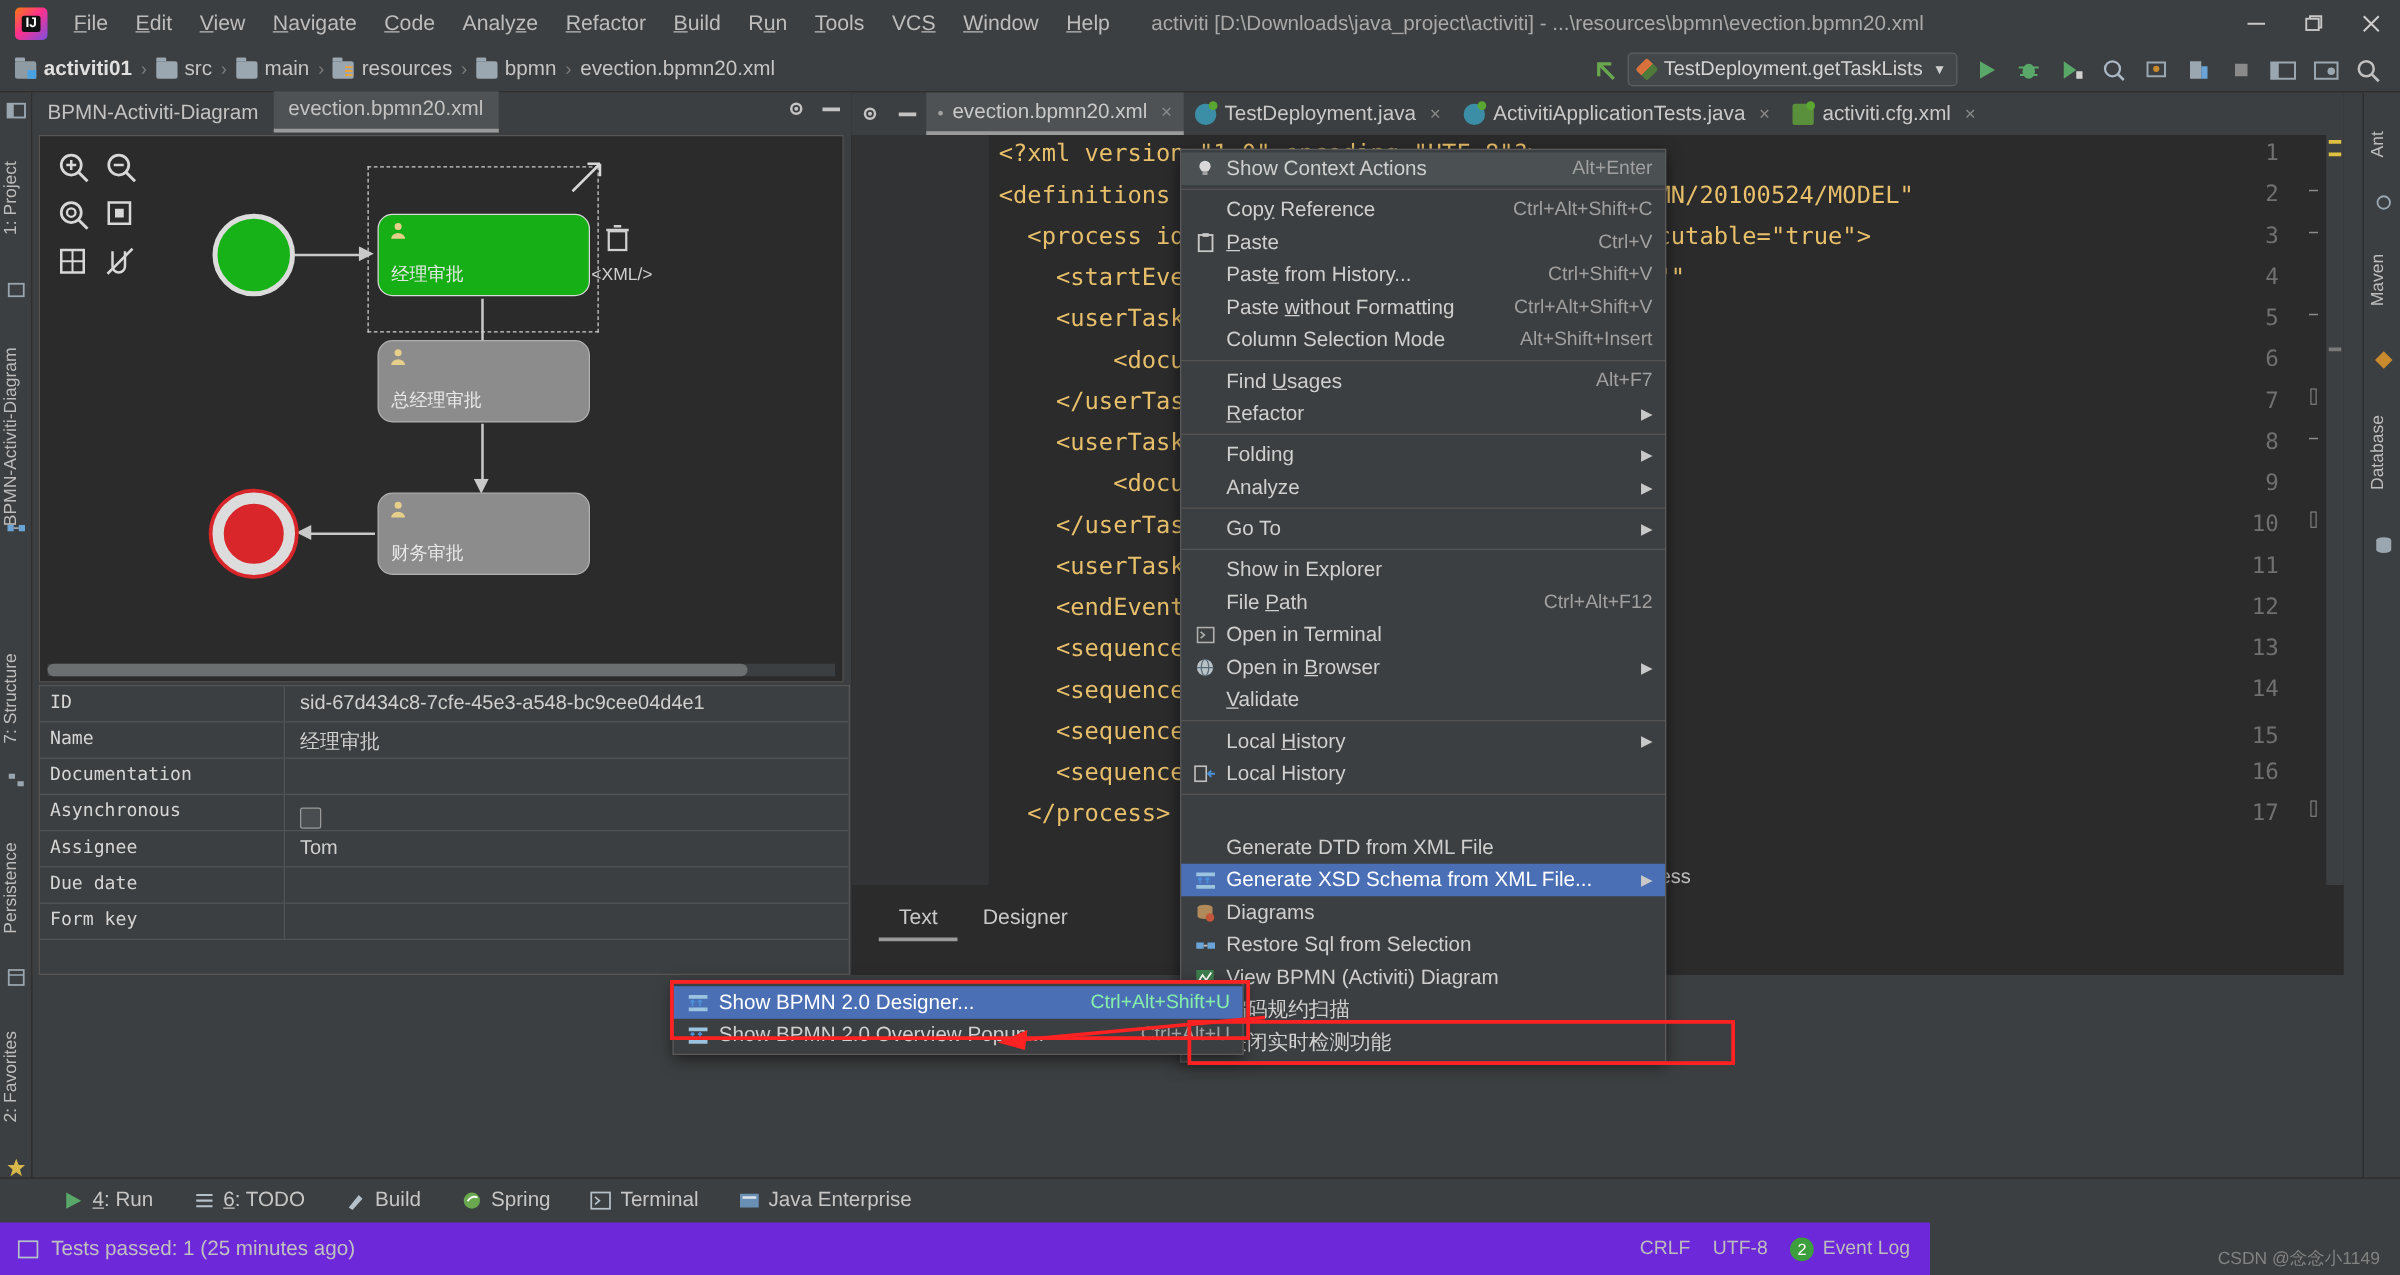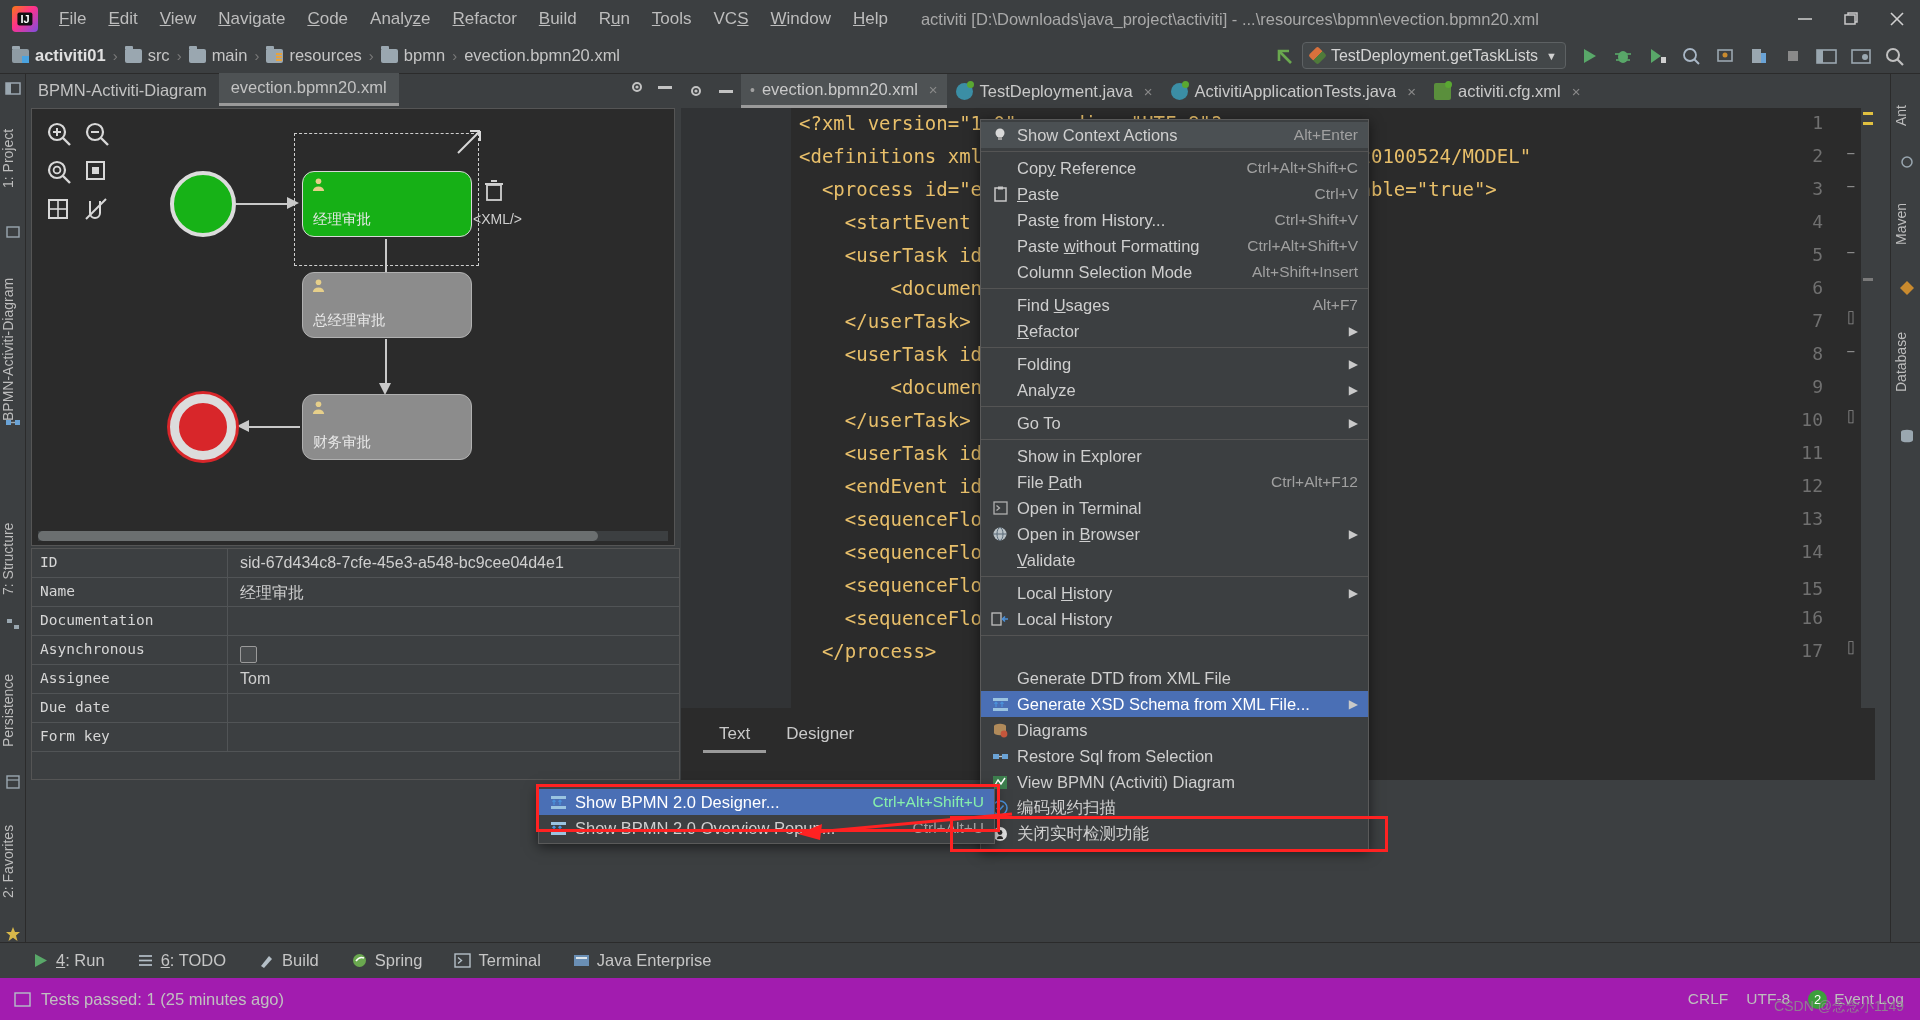--- a/index.html
+++ b/index.html
@@ -126,21 +126,21 @@
   .vtabbtn { padding:6px 16px; font-size:17px; color:#c9c9c9; }
   .vtabbtn.active { border-bottom:3px solid #9a9a9a; }
 
   
   .rstripe { position:absolute; right:0; top:74px; width:30px; height:874px; background:#3c3f41;
     border-left:1px solid #2b2b2b; }
 
   
   .ctxmenu { position:absolute; left:944px; top:119px; width:389px;
     background:#3c3f41; border:1px solid #5a5a5a; box-shadow:0 3px 12px rgba(0,0,0,.55);
-    padding:2px 0; z-index:60;margin-left:36px; }
+    padding:2px 0; z-index:60; }
   .mi { height:26px; display:flex; align-items:center; padding:0 10px 0 8px; font-size:16.5px; color:#cfcfcf; }
   .mi.hover { background:#4b5053; }
   .mi.sel { background:#4a6fb5; color:#ffffff; }
   .mi .ico { width:22px; height:18px; display:flex; align-items:center; justify-content:center; margin-right:6px; flex:0 0 22px;}
   .mi .lbl { flex:1; white-space:nowrap; }
   .mi .lbl u { text-decoration:underline; }
   .mi .acc { color:#a0a0a0; font-size:15.5px; margin-left:14px; white-space:nowrap; }
   .mi.sel .acc { color:#86efac; }
   .mi .sub { margin-left:12px; color:#c9c9c9; font-size:12px; }
   .msep { height:1px; background:#545454; margin:3px 0; }
@@ -150,25 +150,25 @@
     background:#3c3f41; border:1px solid #5a5a5a; box-shadow:0 3px 12px rgba(0,0,0,.55);
     padding:2px 0; z-index:70; }
   .submenu .mi.sel { background:#4a6fb5; }
 
   
   .redbox { position:absolute; border:3px solid #f22; z-index:90; pointer-events:none; }
   .redarrow { position:absolute; z-index:91; }
 
   
   .bottombar { position:absolute; left:0; bottom:42px; width:1920px; height:36px;
-    background:#3c3f41; display:flex; align-items:center; padding-left:16px; gap:0; border-top:1px solid #2b2b2b;}
+    background:#3c3f41; display:flex; align-items:center; padding-left:34px; gap:0; border-top:1px solid #2b2b2b;}
   .bbtn { display:flex; align-items:center; gap:7px; padding:0 16px; font-size:16.5px; color:#c6c6c6; }
   .bbtn u { text-decoration:underline; }
-  .statusbar { position:absolute; left:0; bottom:0; width:1920px; height:42px;
-    background:#a21caf; display:flex; align-items:center; padding-left:14px; font-size:16.5px; color:#c0c0c0; }
+  .statusbar { position:absolute; left:0; bottom:0; width:1544px; height:42px;
+    background:#6d28d9; display:flex; align-items:center; padding-left:14px; font-size:16.5px; color:#c0c0c0; }
   .st-right { margin-left:auto; display:flex; align-items:center; gap:18px; padding-right:16px; font-size:15.5px; color:#bdbdbd;}
   .evlog { display:flex; align-items:center; gap:7px; }
   .badge { width:19px; height:19px; border-radius:50%; background:#3c9e3c; color:#fff;
     font-size:13px; display:flex; align-items:center; justify-content:center; }
   .watermark { position:absolute; right:16px; bottom:4px; font-size:14px; color:#8e8e8e; opacity:.85;}
 </style>
 </head>
 <body>
 
 <div class="app">

